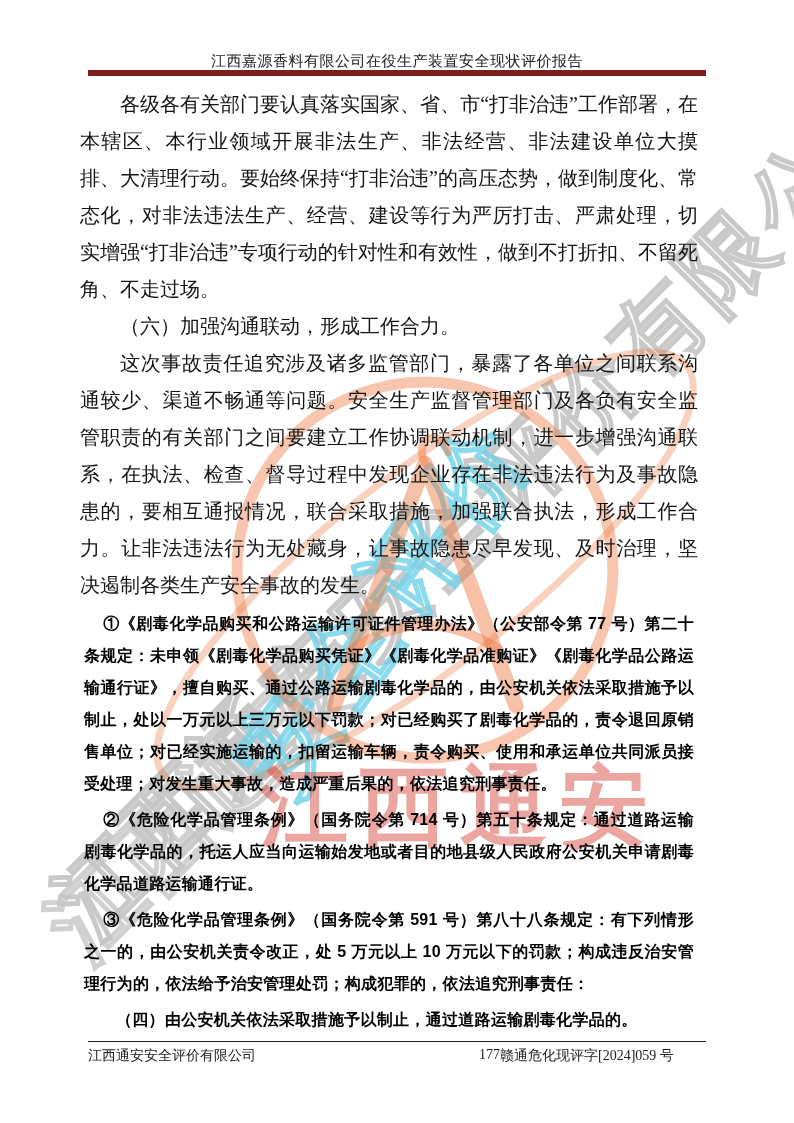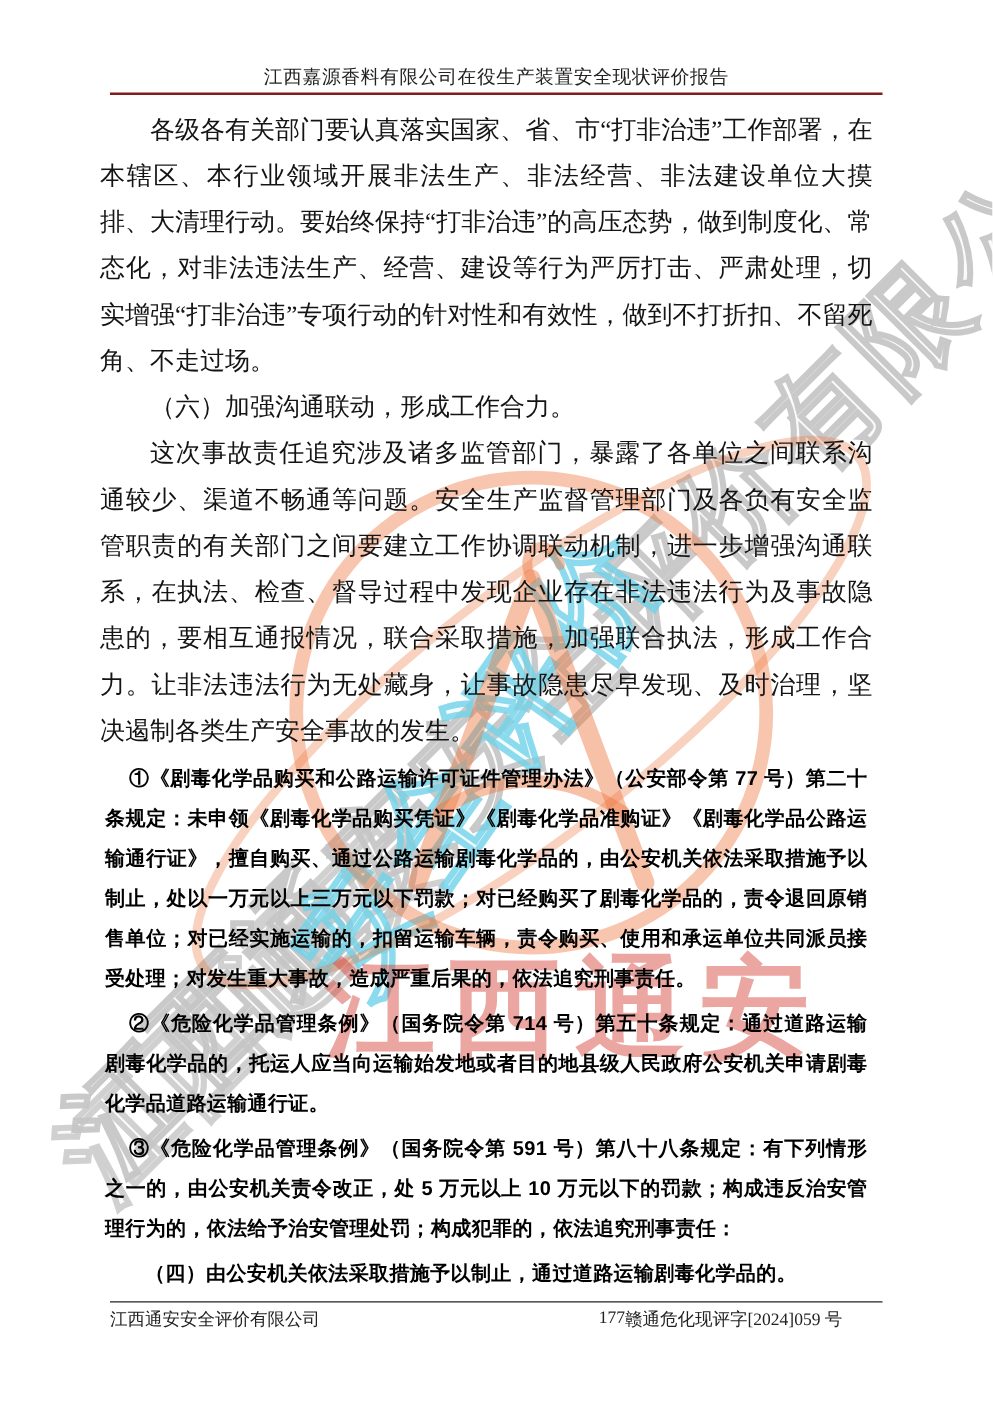--- a/index.html
+++ b/index.html
@@ -4,21 +4,21 @@
 <style>
   html,body { margin:0; padding:0; background:#ffffff; }
   .page {
     position:relative; width:794px; height:1123px; background:#ffffff;
     overflow:hidden; font-family:"Liberation Serif", serif;
   }
   
   .header {
     position:absolute; left:88px; top:0; width:618px; height:76px;
     box-sizing:border-box; padding-top:52px; text-align:center;
-    border-bottom:2px solid #7f1d1d; z-index:2;
+    border-bottom:6px solid #7f1d1d; z-index:2;
   }
   .header-title { font-size:15px; color:#222; letter-spacing:0.5px; }
 
   
   .main { position:absolute; left:80px; top:86px; width:618px; z-index:2; }
   .para {
     margin:0; font-size:20px; line-height:37px; text-align:justify;
     text-indent:2em; color:#141414; font-family:"Liberation Serif", serif;
   }
   .footnote {

